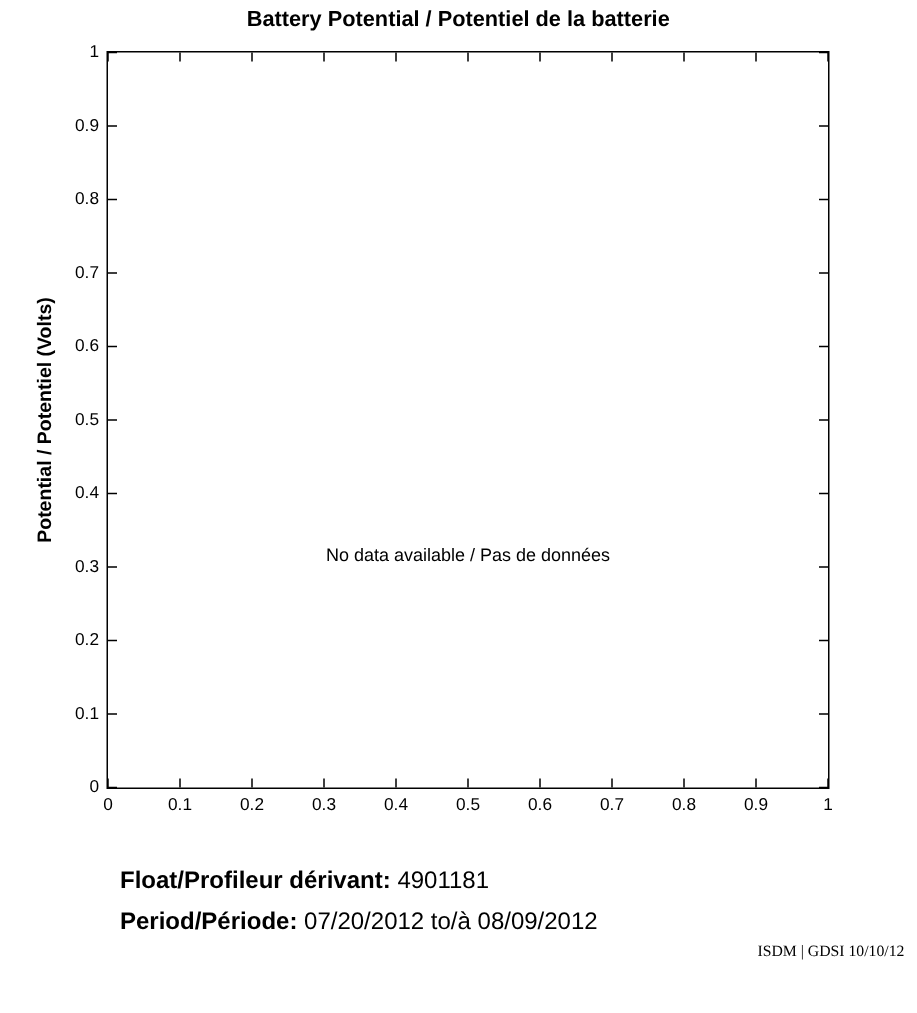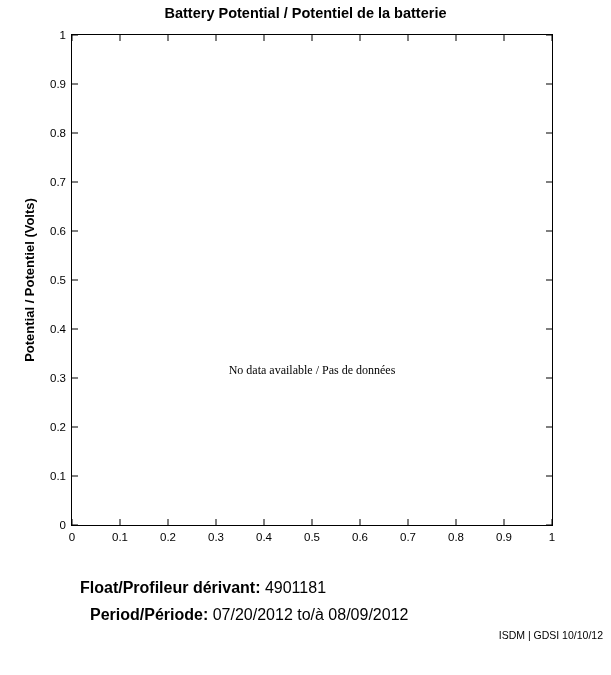--- a/index.html
+++ b/index.html
@@ -41,21 +41,20 @@
     box-sizing: border-box;
     background: #ffffff;
   }
   #no-data-inner {
     position: absolute;
     left: 50%;
     transform: translateX(-50%);
     top: 328px;
     white-space: nowrap;
     font-size: 12px;
-    font-family: Liberation Serif, serif;
   }
   
   .ytick {
     position: absolute;
     right: 100%;
     margin-right: 6px;
     transform: translateY(-50%);
     font-size: 11.5px;
     white-space: nowrap;
   }
@@ -114,27 +113,28 @@
   .footer-line {
     position: absolute;
     left: 80px;
     font-size: 16px;
     white-space: nowrap;
   }
   .footer-line .lbl {
     font-weight: bold;
   }
   #footer-float { top: 579px; }
-  #footer-period { top: 606px; margin-left: 10px; }
+  #footer-period { top: 606px; }
   #credit {
     position: absolute;
     right: 8px;
     top: 629px;
     font-size: 10.5px;
     white-space: nowrap;
+    font-family: Liberation Serif, serif;
   }
 </style>
 </head>
 <body>
 
 <div id="page">
 
   <div id="chart-title">Battery Potential / Potentiel de la batterie</div>
 
   <div id="plot-area">

